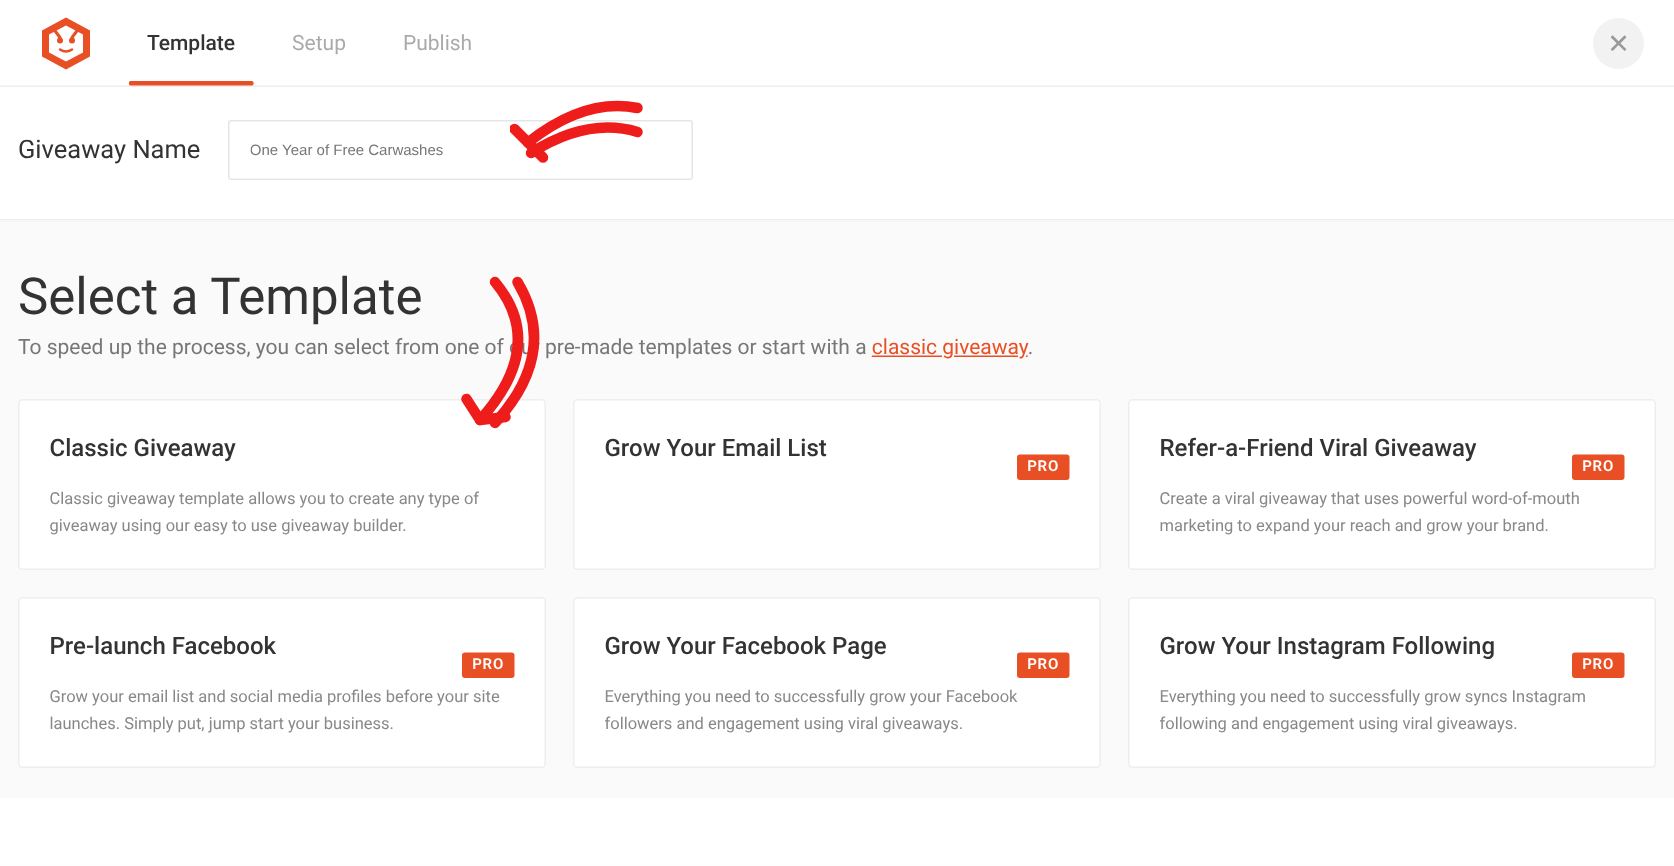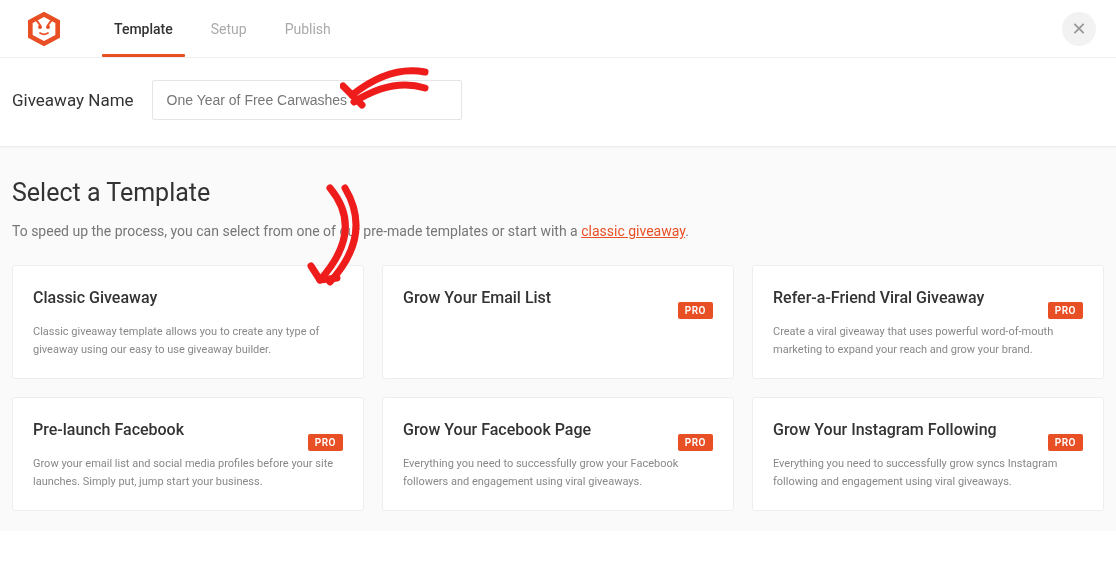--- a/index.html
+++ b/index.html
@@ -12,21 +12,20 @@
       overflow: hidden;
       position: relative;
     }
     .topbar {
       display: flex;
       align-items: center;
       height: 58px;
       border-bottom: 1px solid #eee;
       padding: 0 20px 0 12px;
       background: #fff;
-      gap: 16px;
     }
     .logo {
       width: 64px;
       display: flex;
       align-items: center;
       justify-content: center;
     }
     .tabs {
       display: flex;
       gap: 30px;
@@ -81,34 +80,34 @@
     .name-label {
       font-size: 17px;
       color: #333;
     }
     .name-input {
       width: 310px;
       height: 40px;
       border: 1px solid #e5e5e5;
       border-radius: 2px;
       padding: 0 14px;
-      font-size: 14px;
+      font-size: 10px;
       color: #777;
       outline: none;
     }
     .content {
       background: #fafafa;
       padding: 30px 12px 20px 12px;
       border-top: 1px solid #f5f5f5;
     }
     .content h1 {
-      font-size: 25px;
+      font-size: 34px;
       font-weight: 400;
       color: #333;
-      margin-bottom: 16px;
+      margin-bottom: 6px;
     }
     .content .subtitle {
       font-size: 14px;
       color: #777;
       margin-bottom: 26px;
     }
     .content .subtitle a {
       color: #e94f24;
       text-decoration: underline;
     }

